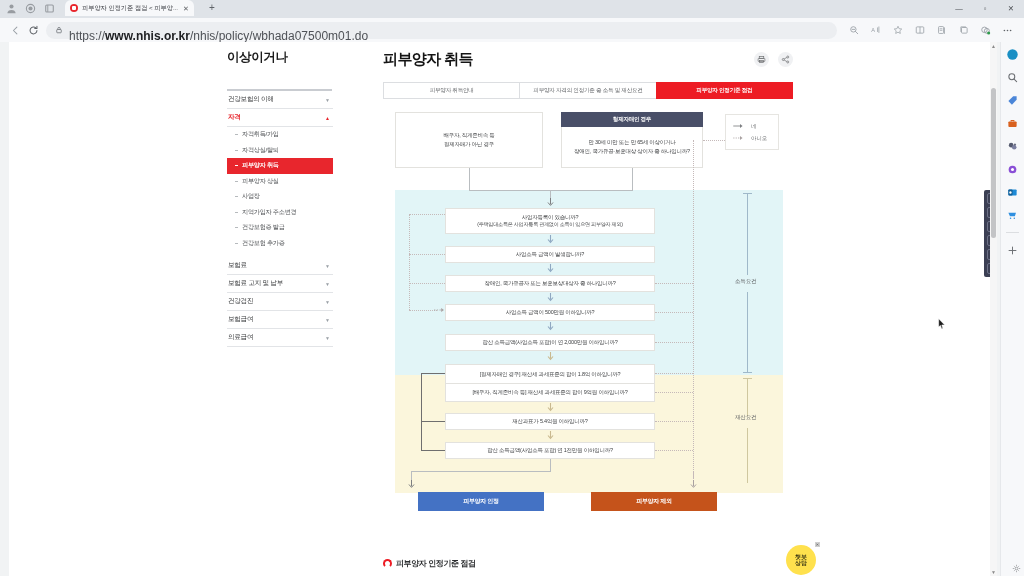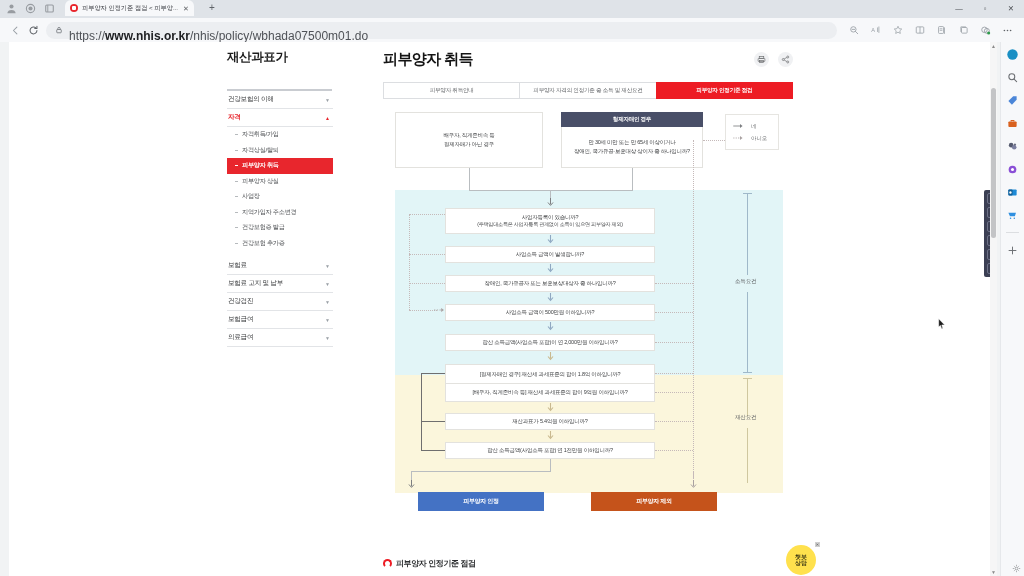--- a/index.html
+++ b/index.html
@@ -364,21 +364,21 @@
     <span class="eb-ico">
       <svg width="11" height="11" viewBox="0 0 16 16">
           <path d="M8 3v10M3 8h10" stroke="#6b6e72" stroke-width="1.4" stroke-linecap="round"></path>
         </svg>
     </span>
   </div>
 
   <div class="page">
 
     <div class="snav">
-      <div class="brand">재산과표가</div>
+      <div class="brand">이상이거나</div>
       <div class="snav-rule"></div>
 
       <div class="snav-group">
         <span class="lbl">건강보험의 이해</span>
         <span class="caret">▼</span>
       </div>
 
       <div class="snav-group active">
         <span class="lbl">자격</span>
         <span class="caret up">▲</span>

